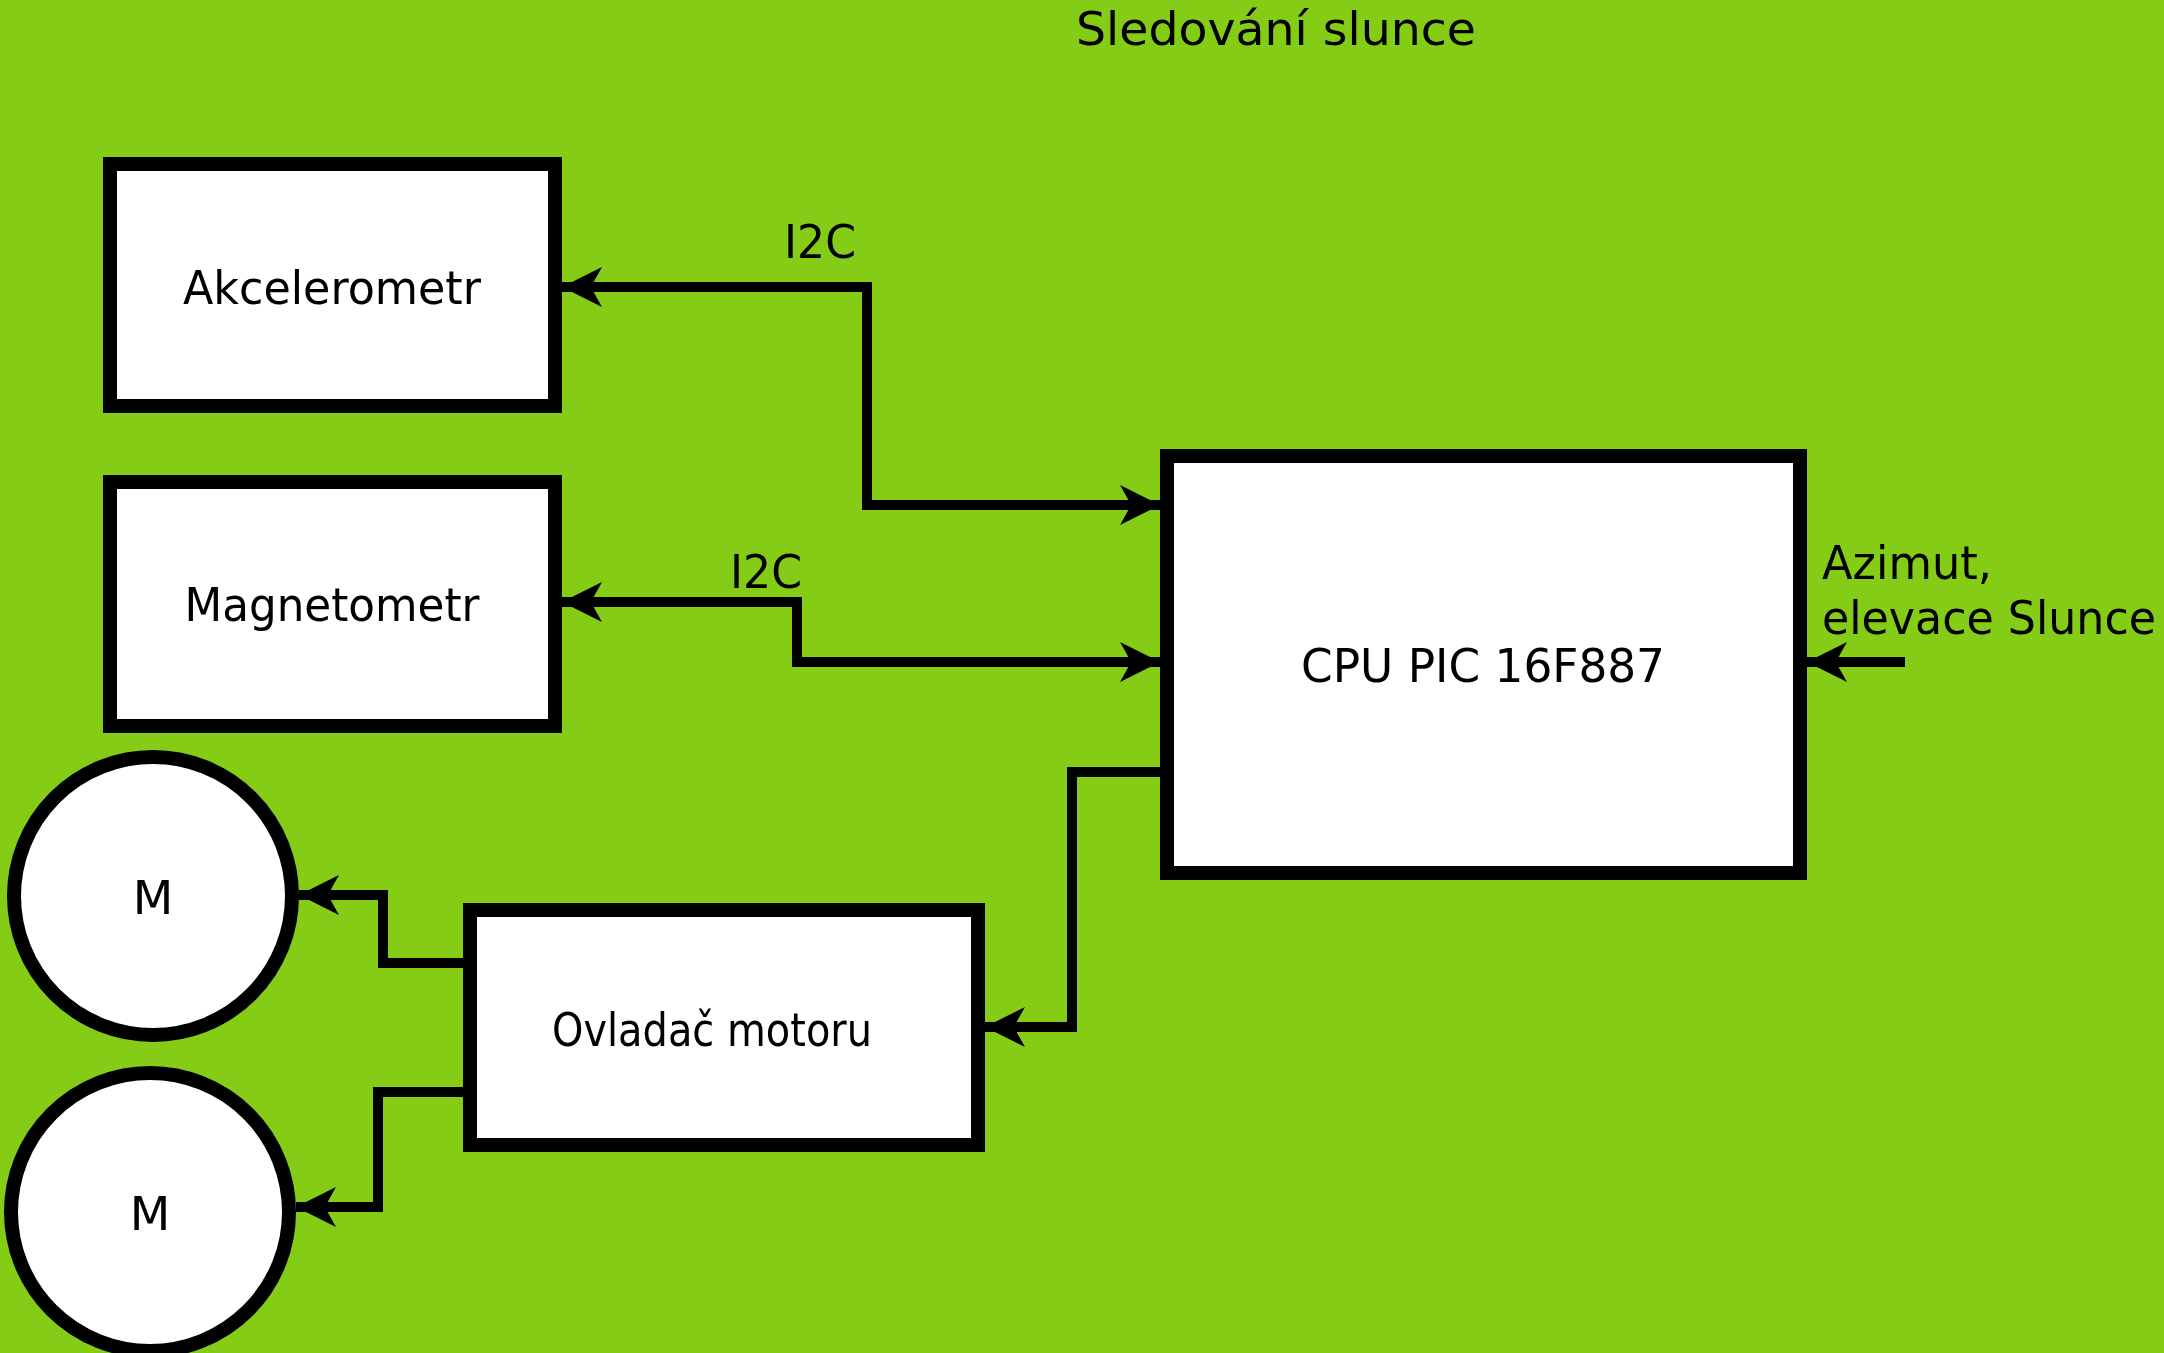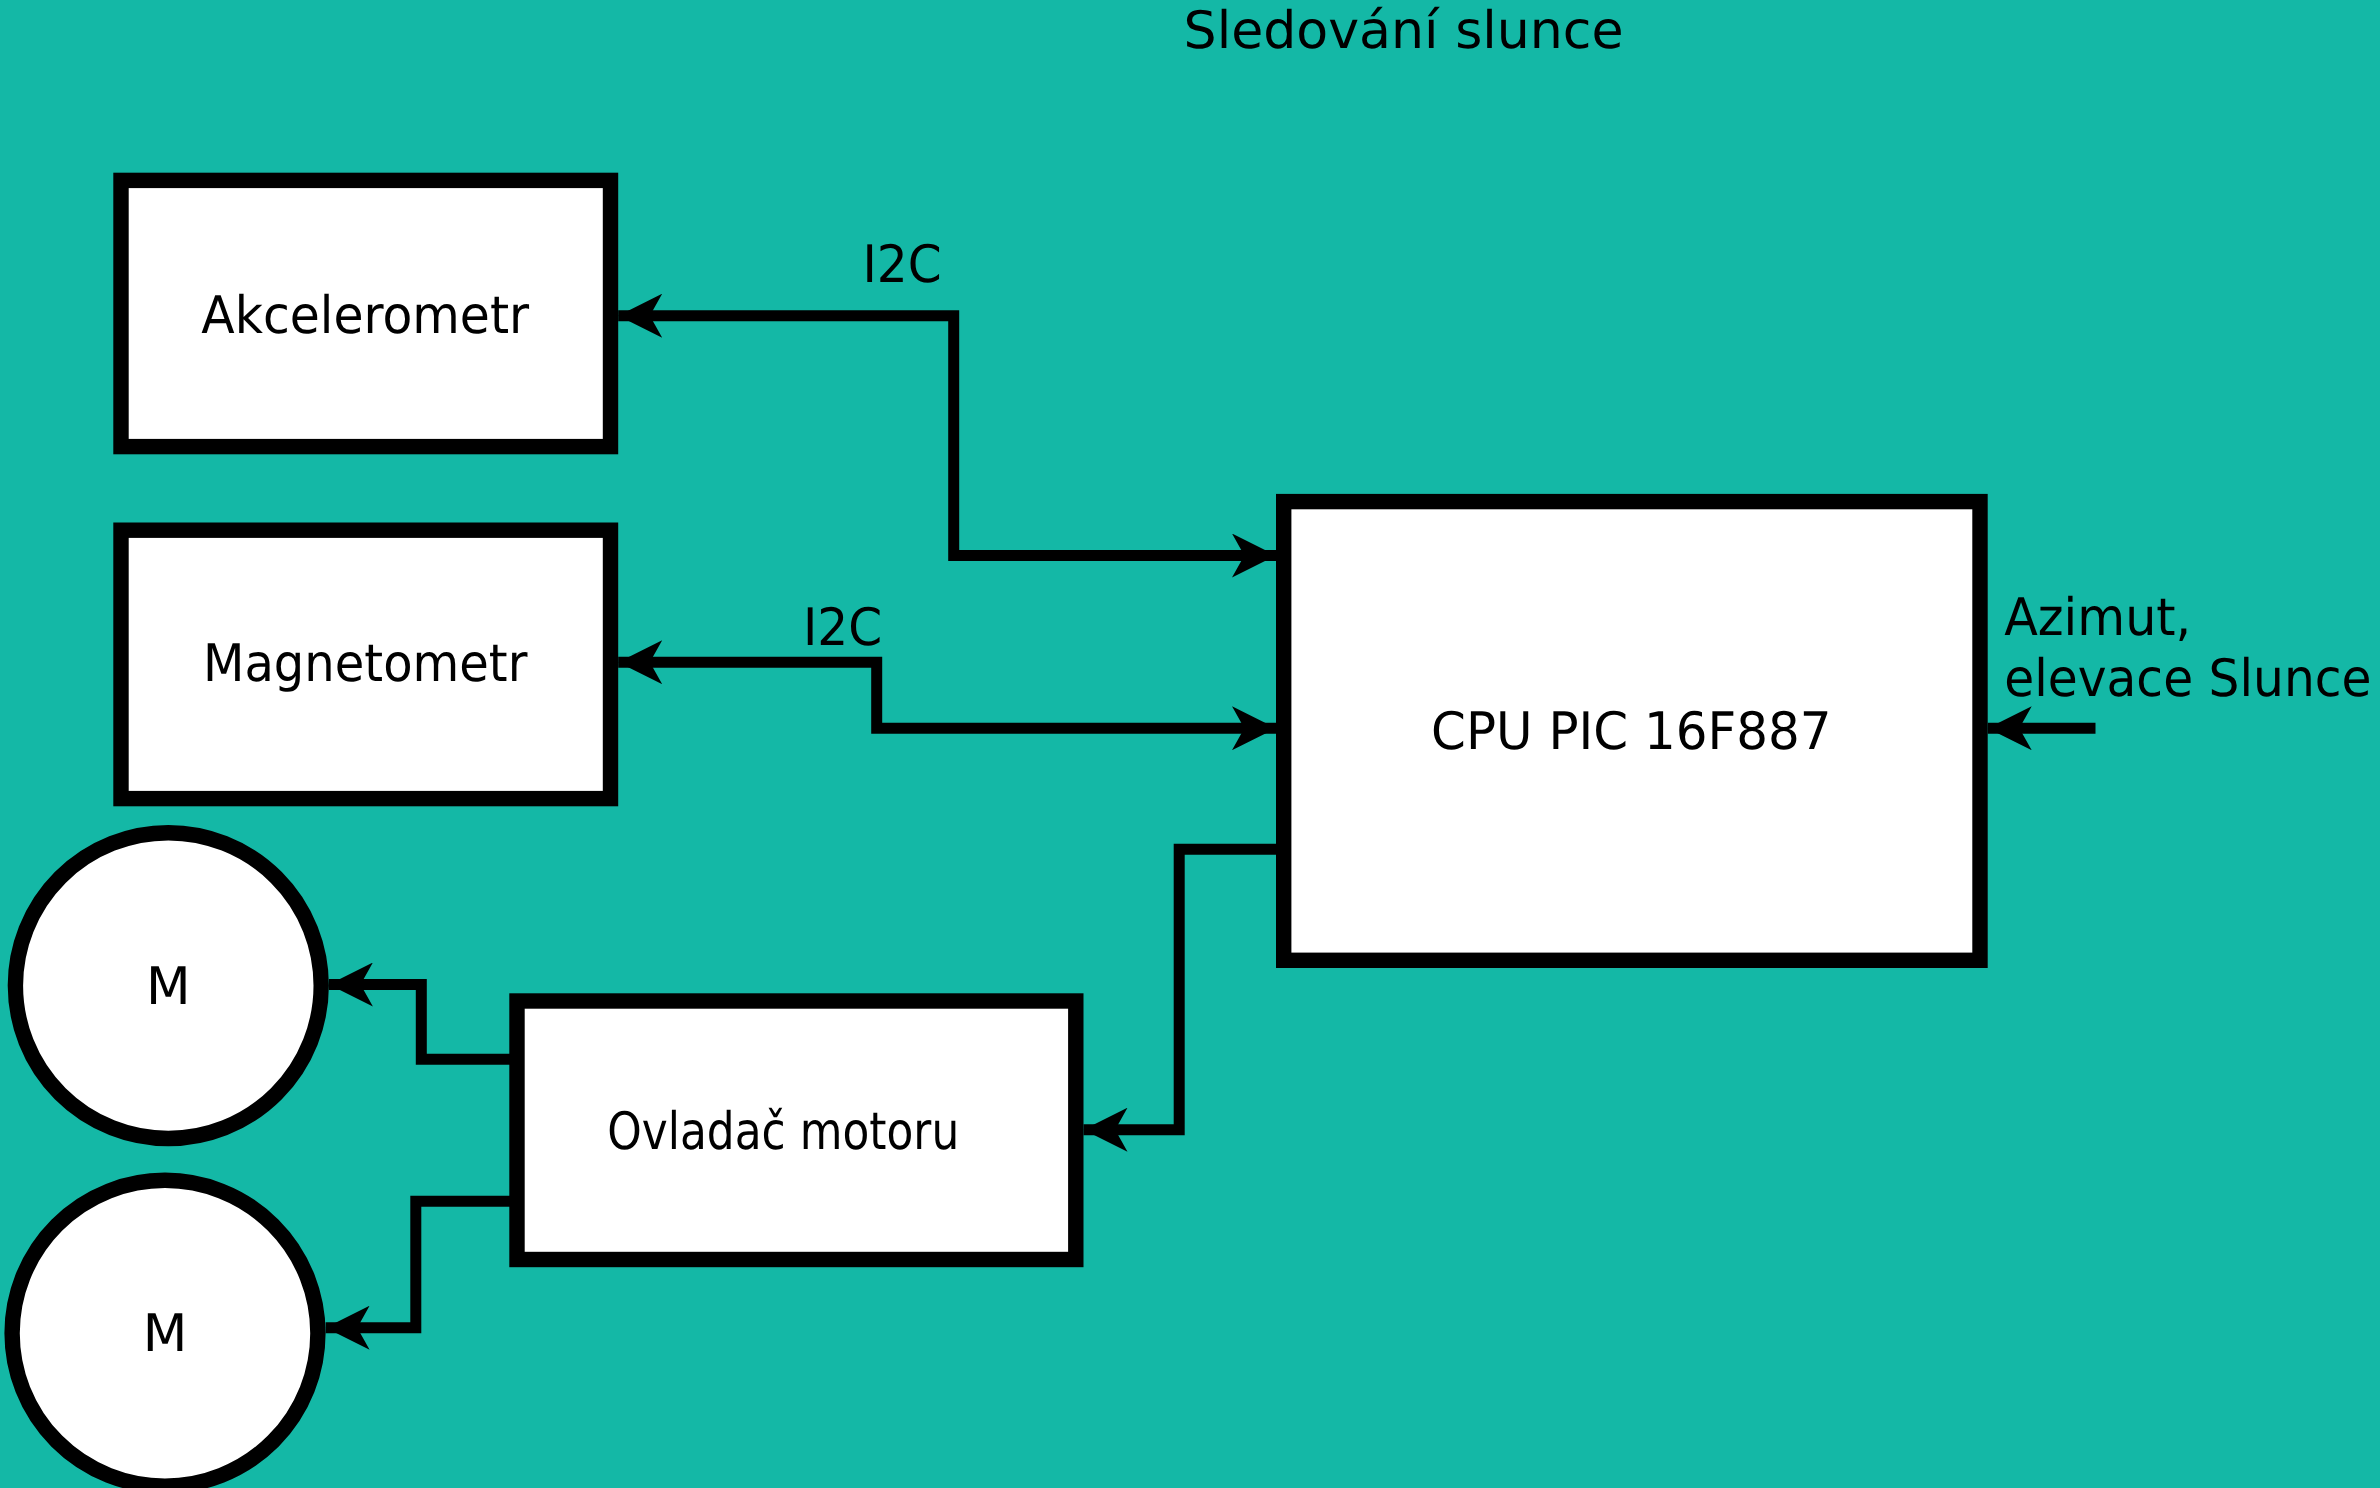--- a/index.html
+++ b/index.html
@@ -4,21 +4,21 @@
 <style>
   html, body {
     margin: 0;
     padding: 0;
     background: #ffffff;
   }
   .stage {
     position: relative;
     width: 2164px;
     height: 1353px;
-    background: #14b8a6;
+    background: #84cc16;
     overflow: hidden;
   }
   svg text {
     font-family: "DejaVu Sans", "Liberation Sans", sans-serif;
     font-size: 47px;
     fill: #000000;
   }
   .node-box {
     fill: #ffffff;
     stroke: #000000;

